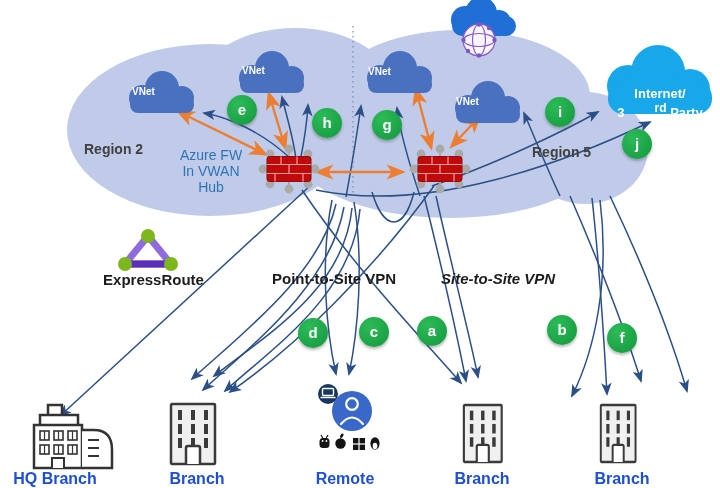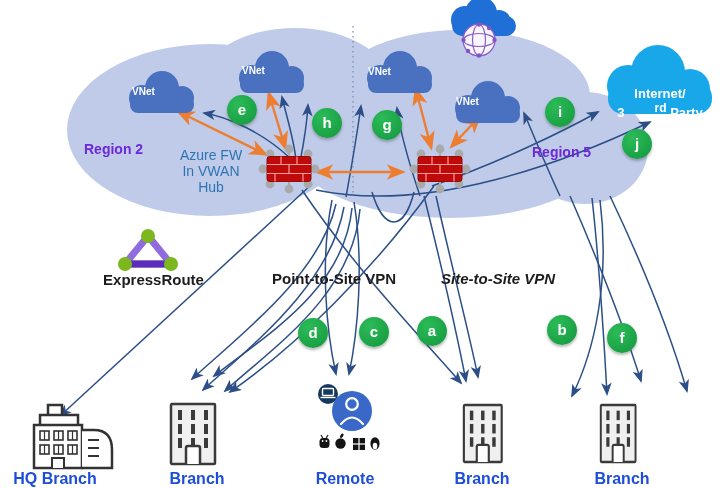--- a/index.html
+++ b/index.html
@@ -1,20 +1,20 @@
 <!DOCTYPE html>
 <html><head>
 <meta charset="utf-8">
 <style>
   html,body{margin:0;padding:0;background:#fff;}
   .canvas{position:relative;width:720px;height:488px;background:#ffffff;overflow:hidden;
           font-family:"Liberation Sans",sans-serif;}
   .canvas svg{position:absolute;left:0;top:0;}
   .lbl{position:absolute;white-space:nowrap;}
-  .blue-lbl{color:#6d28d9;font-weight:700;font-size:14px;}
+  .blue-lbl{color:#404040;font-weight:700;font-size:14px;}
   .hub-lbl{position:absolute;left:170px;top:147px;width:82px;text-align:center;
            color:#2E74B5;font-weight:400;font-size:14px;line-height:16px;}
   .dark-lbl{color:#1c1c1c;font-weight:700;font-size:15px;}
   .end-lbl{position:absolute;top:470px;text-align:center;color:#1d4ed8;font-weight:700;font-size:16px;}
   .vnet-lbl{position:absolute;width:60px;color:#ffffff;font-weight:700;font-size:10px;}
   .inet-lbl{position:absolute;left:609px;top:61px;width:102px;text-align:center;
             color:#ffffff;font-weight:700;font-size:13px;line-height:15px;margin-top:25px;}
   .inet-lbl sup{font-size:12px;padding-left:30px;}
   .badge{position:absolute;width:30px;height:30px;border-radius:50%;
          background:radial-gradient(circle at 35% 30%, #2cbb58, #13973e);

